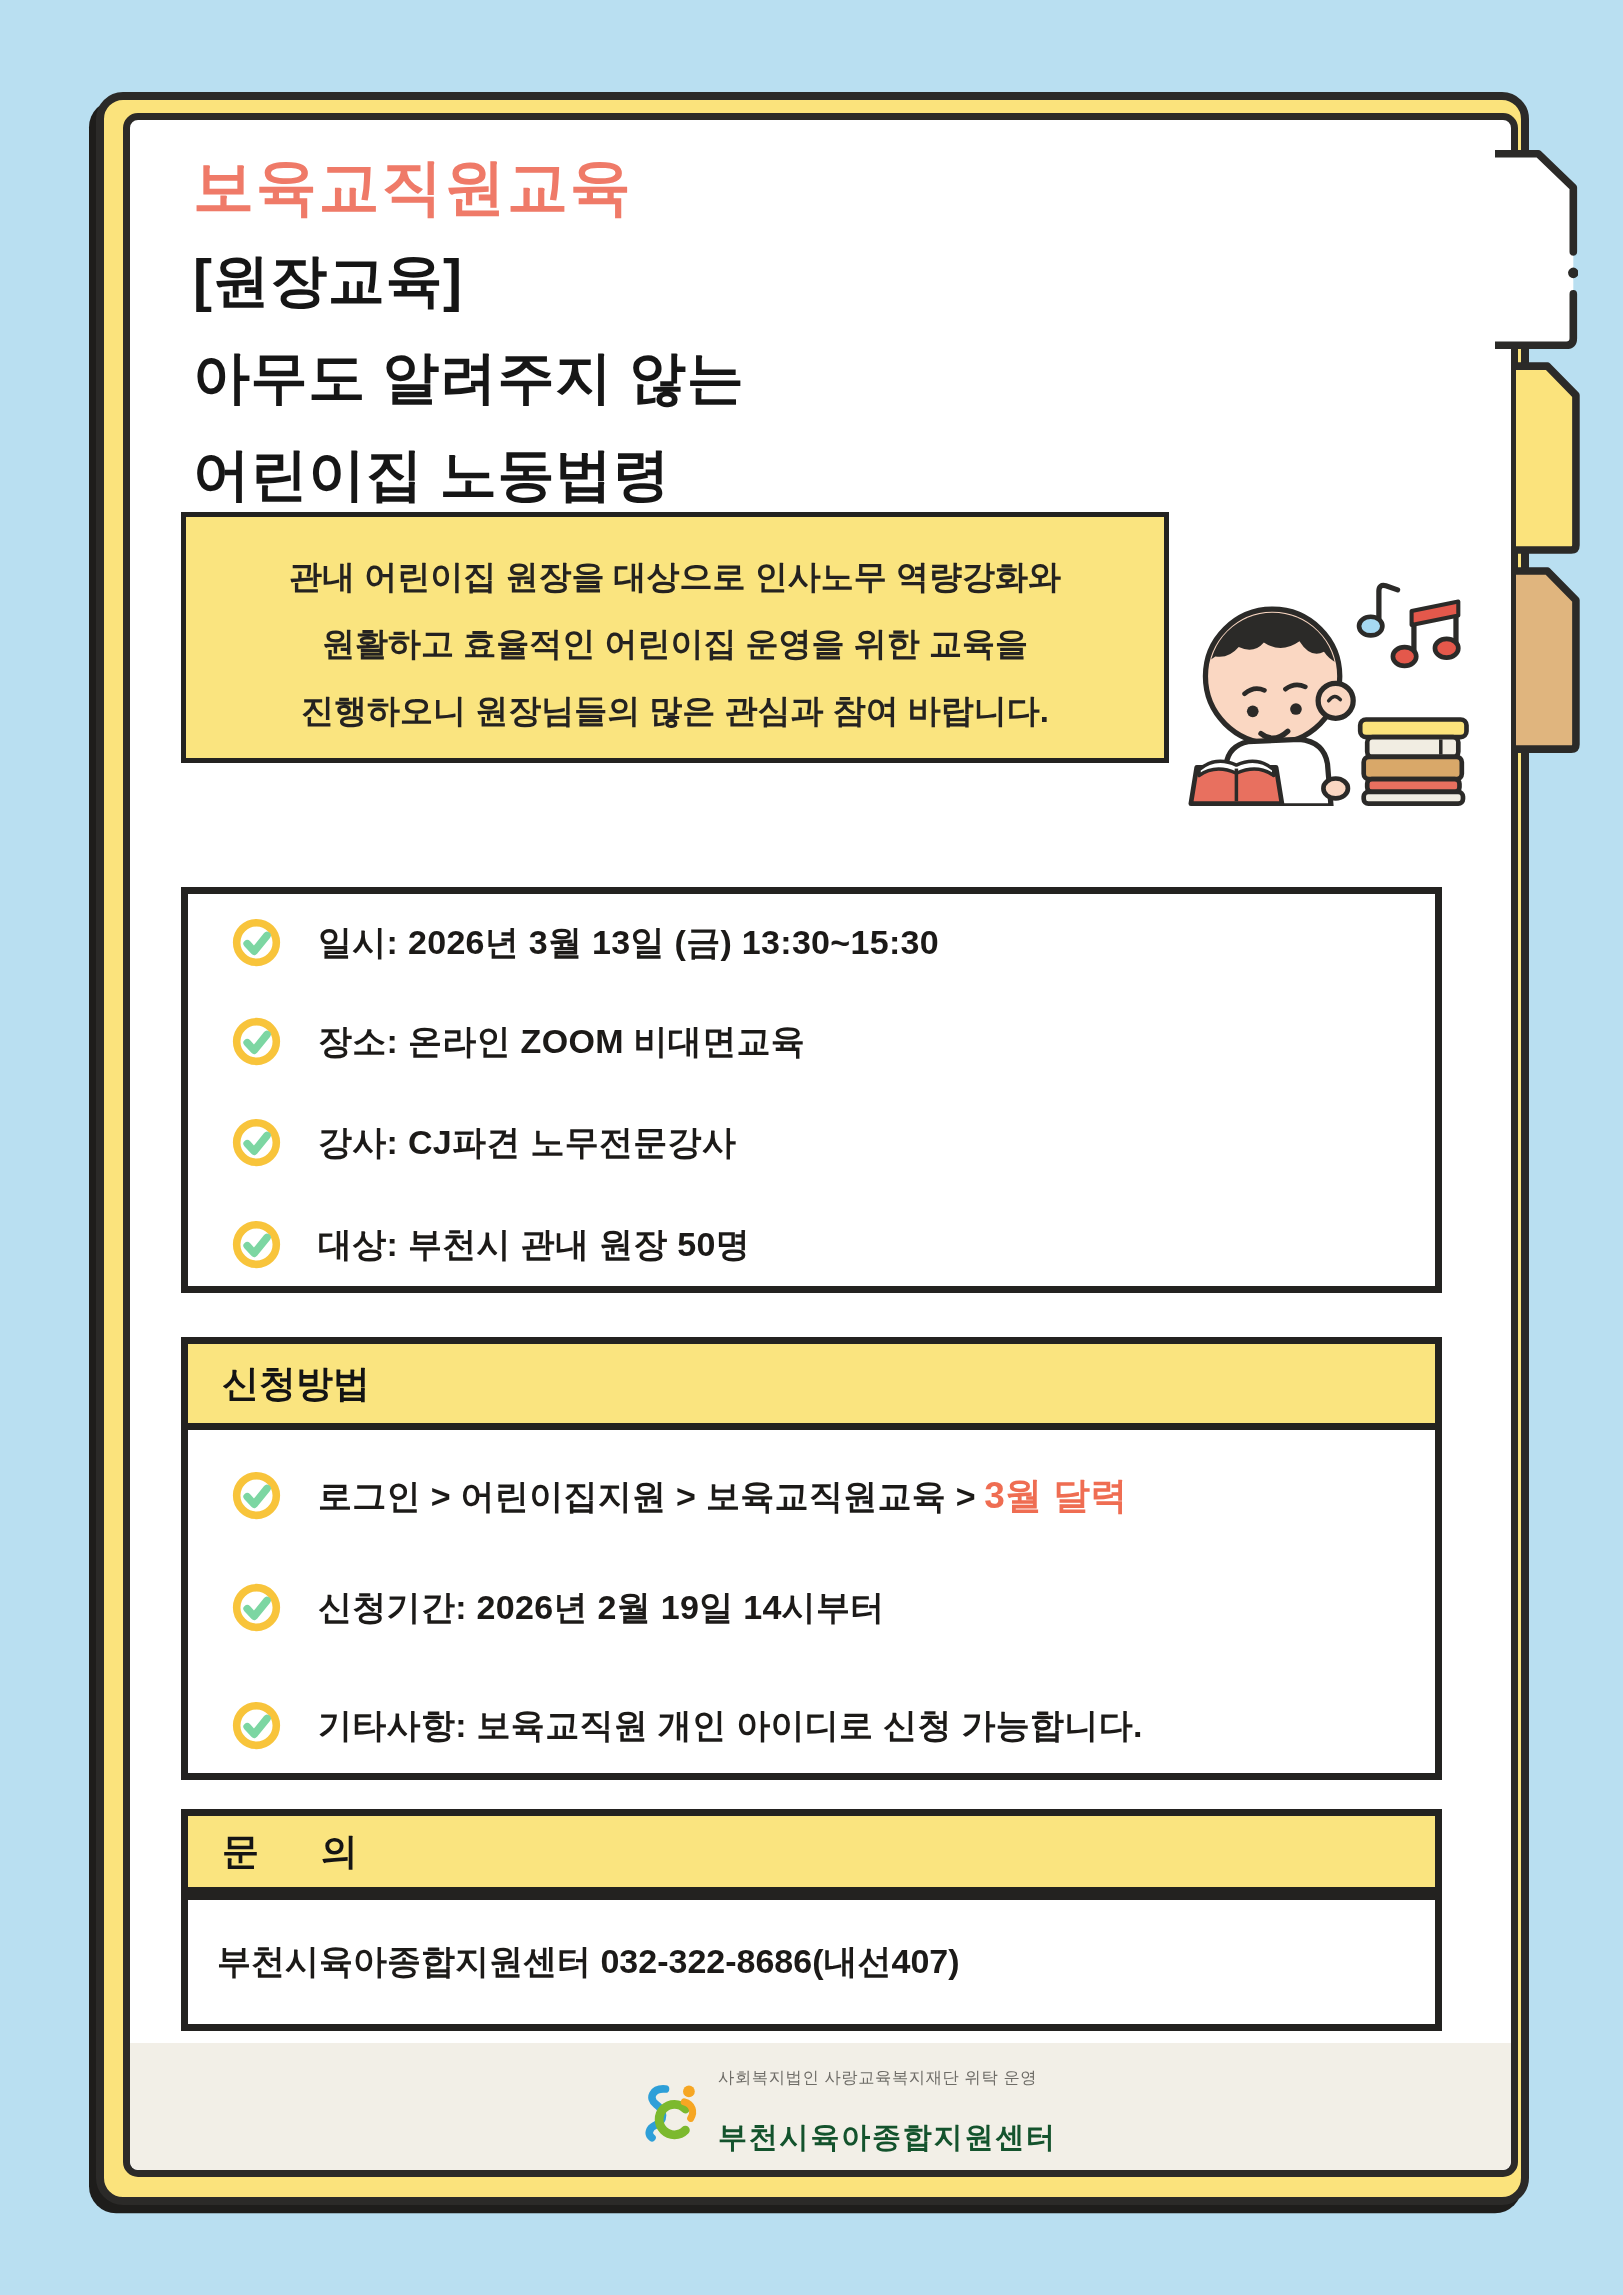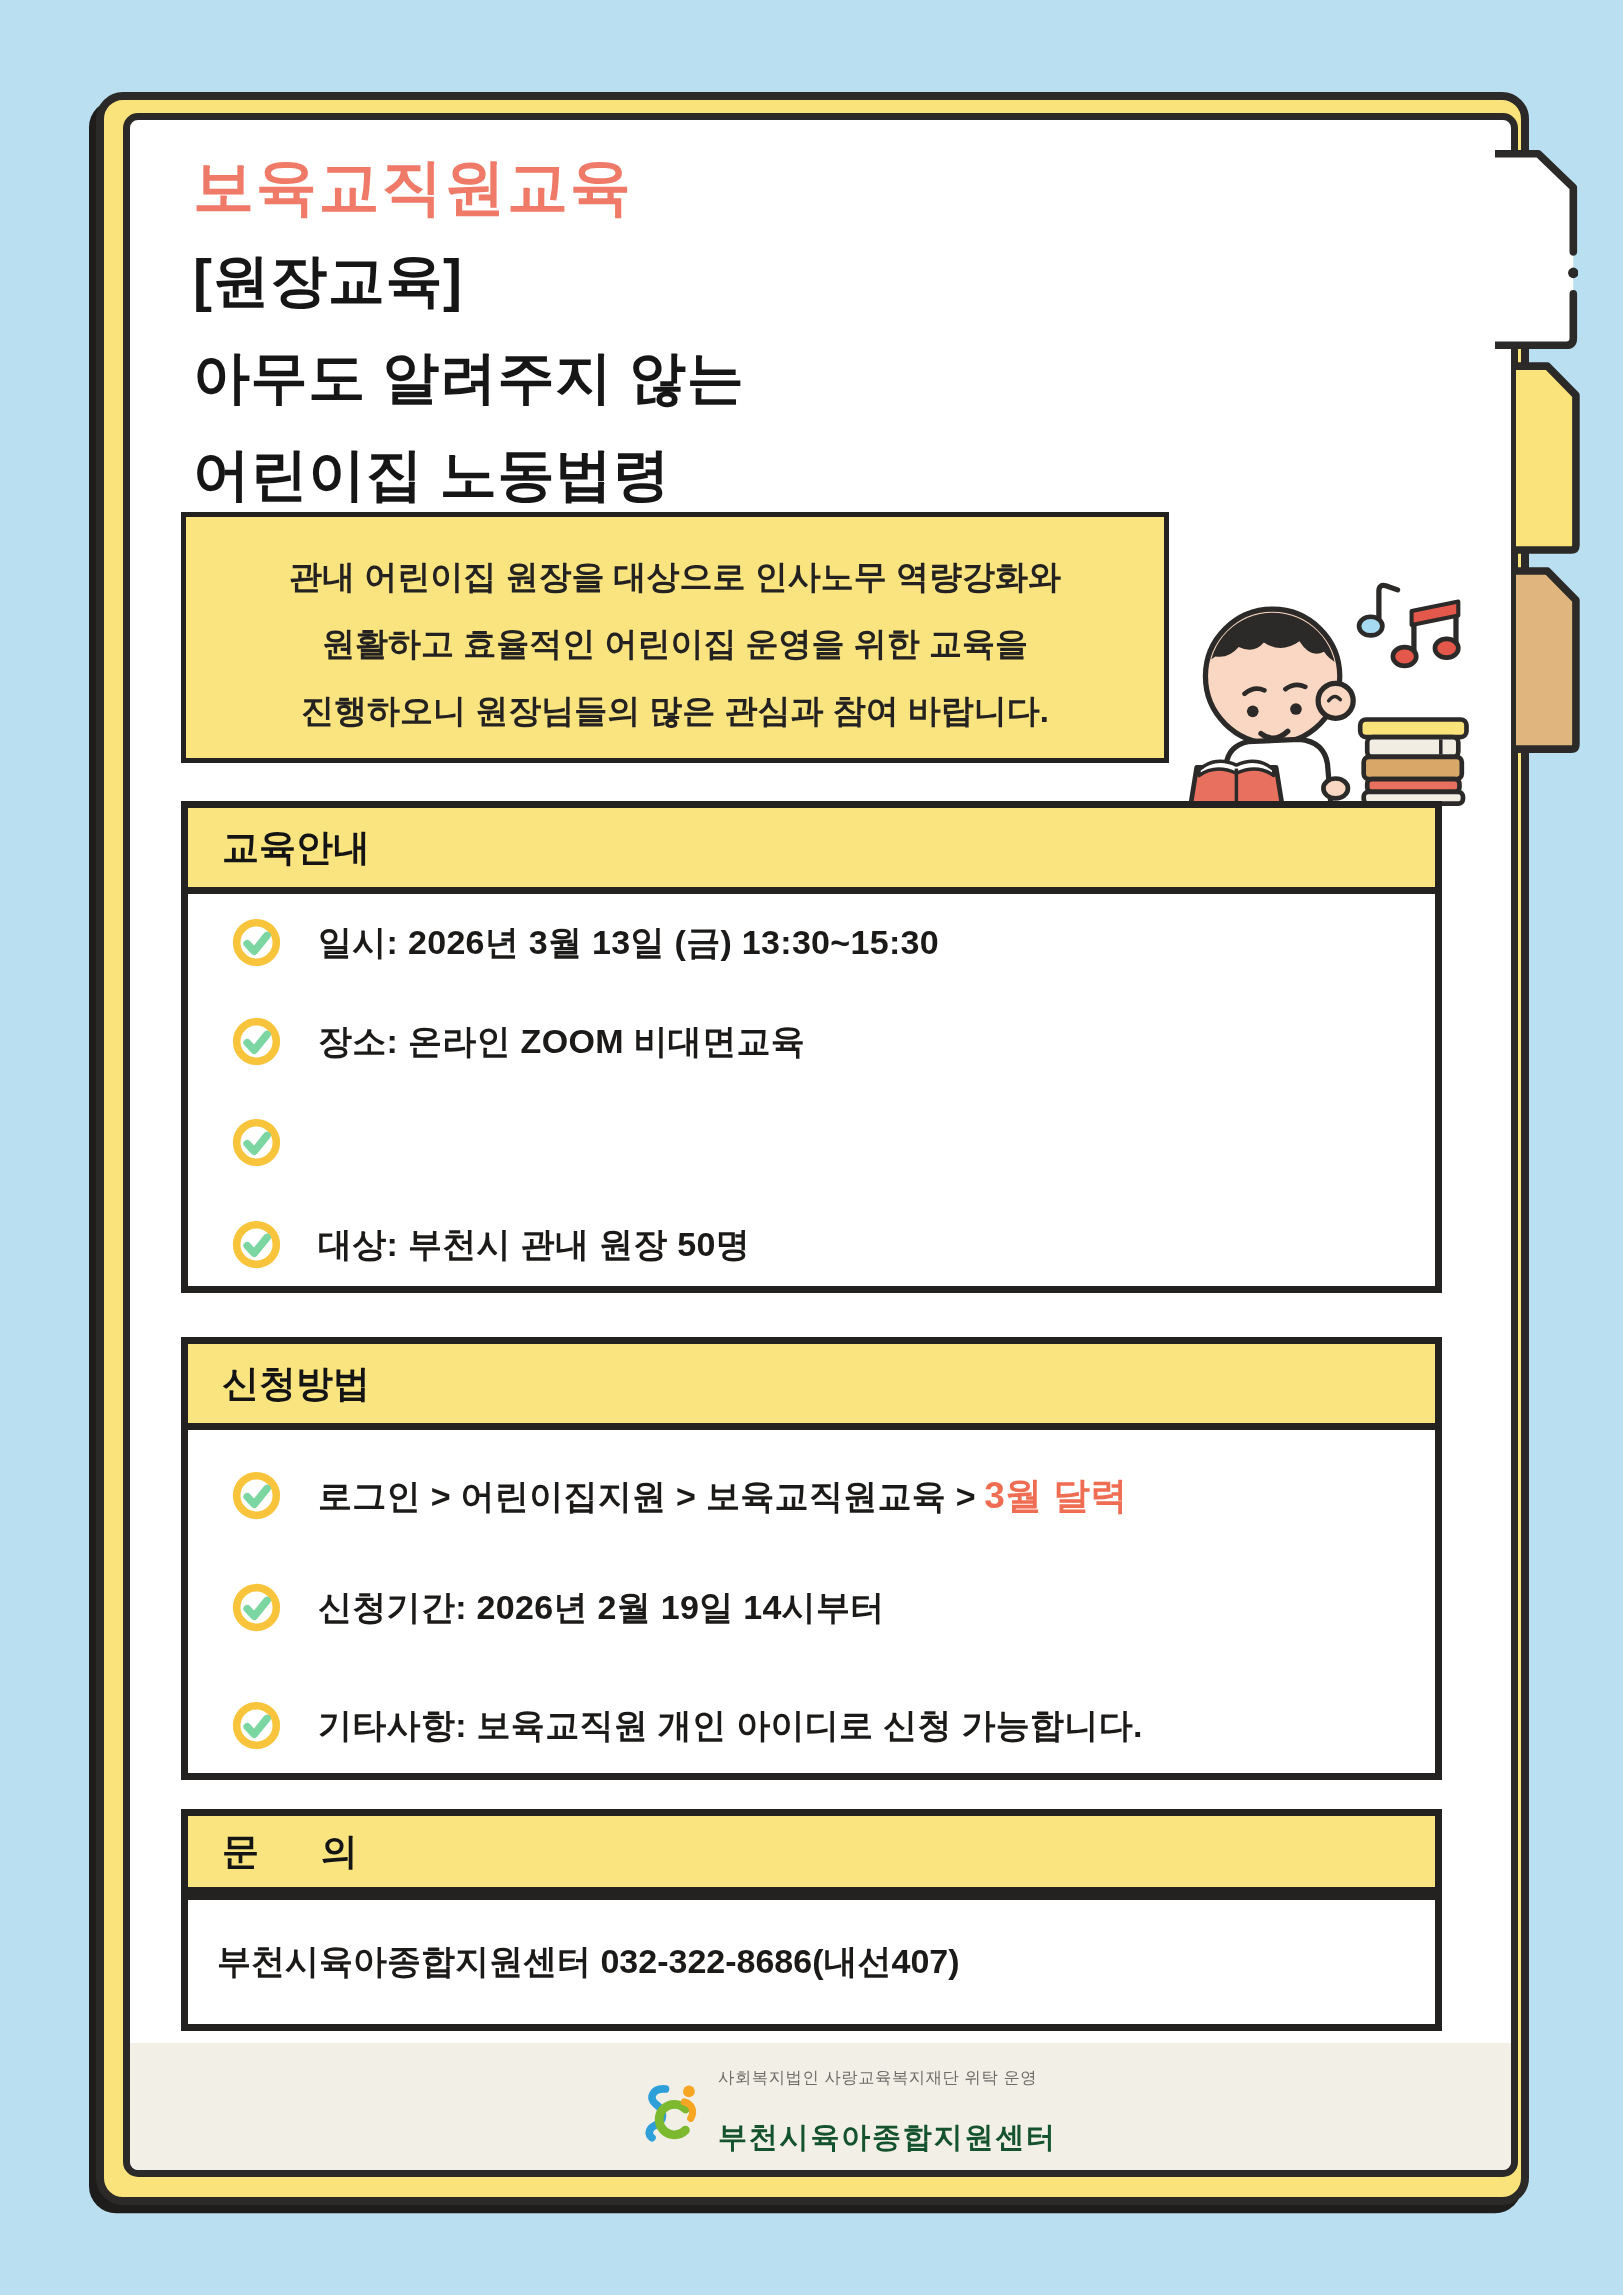--- a/index.html
+++ b/index.html
@@ -139,38 +139,38 @@
     </g>
   </svg>
 
   <svg width="0" height="0" style="position:absolute;">
     <symbol id="chk" viewBox="0 0 84 84">
       <circle cx="42" cy="42" r="34" fill="#ffffff" stroke="#F8C43B" stroke-width="13"></circle>
       <path d="M26 44 L38 57 L60 30" fill="none" stroke="#7CD6A2" stroke-width="13" stroke-linecap="round" stroke-linejoin="round"></path>
     </symbol>
   </svg>
 
-  <div class="section-header hdr-edu">교육안내</div>
   <div class="section-body body-edu"></div>
   <div class="check-row" style="top:918px;">
     <svg class="check-icon" viewBox="0 0 84 84" width="49" height="49">
         <use href="#chk"></use>
       </svg>
     <div class="check-text">일시: 2026년 3월 13일 (금) 13:30~15:30</div>
   </div>
   <div class="check-row" style="top:1017px;">
     <svg class="check-icon" viewBox="0 0 84 84" width="49" height="49">
         <use href="#chk"></use>
       </svg>
     <div class="check-text">장소: 온라인 ZOOM 비대면교육</div>
   </div>
   <div class="check-row" style="top:1118px;">
     <svg class="check-icon" viewBox="0 0 84 84" width="49" height="49">
         <use href="#chk"></use>
       </svg>
+    <div class="check-text">강사: CJ파견 노무전문강사</div>
   </div>
   <div class="check-row" style="top:1220px;">
     <svg class="check-icon" viewBox="0 0 84 84" width="49" height="49">
         <use href="#chk"></use>
       </svg>
     <div class="check-text">대상: 부천시 관내 원장 50명</div>
   </div>
 
   <div class="section-header hdr-apply">신청방법</div>
   <div class="section-body body-apply"></div>

